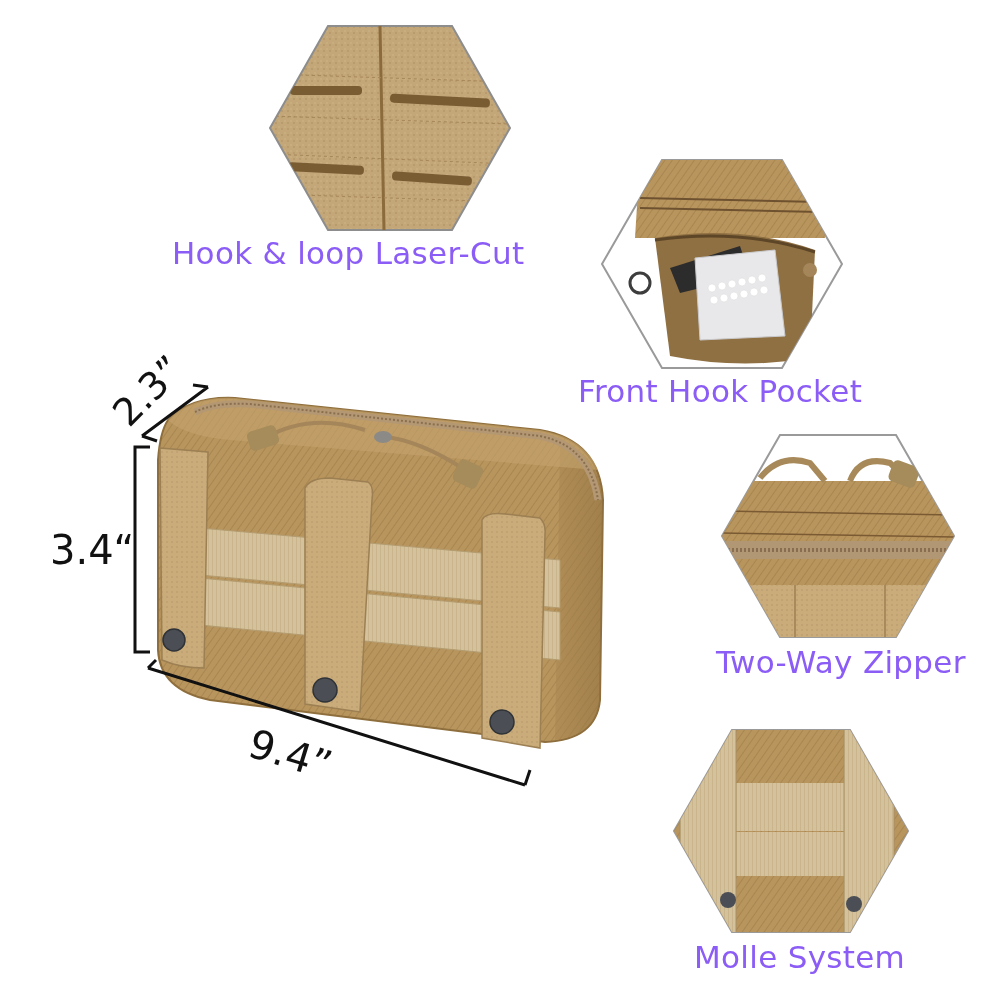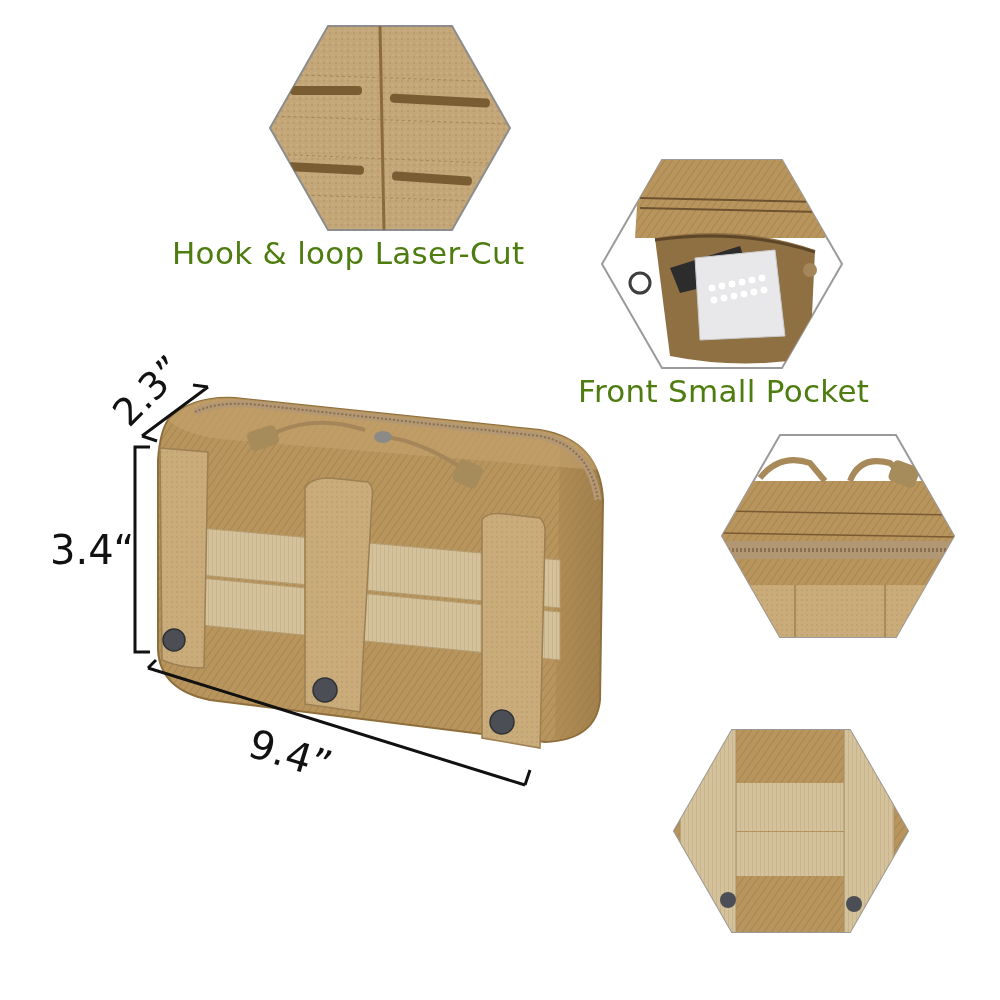--- a/index.html
+++ b/index.html
@@ -1,19 +1,19 @@
 <!DOCTYPE html>
 <html><head>
 <meta charset="utf-8">
 <style>
   html,body{margin:0;padding:0;background:#ffffff;}
   #canvas{position:relative;width:1000px;height:1000px;overflow:hidden;background:#ffffff;font-family:"DejaVu Sans","Liberation Sans",sans-serif;}
   .hex{position:absolute;}
   .hex svg{display:block;}
-  .label{position:absolute;color:#4d7c0f;font-family:"DejaVu Sans",sans-serif;font-size:31px;letter-spacing:0.3px;white-space:nowrap;line-height:1;}
+  .label{position:absolute;color:#8b5cf6;font-family:"DejaVu Sans",sans-serif;font-size:31px;letter-spacing:0.3px;white-space:nowrap;line-height:1;}
   .dim{position:absolute;color:#111111;font-family:"DejaVu Sans",sans-serif;font-size:40px;white-space:nowrap;line-height:1;}
   #pouch{position:absolute;left:0;top:0;}
 </style>
 </head>
 <body>
 
 <div id="canvas">
 
   <svg id="pouch" width="1000" height="1000">
     <defs>
@@ -137,21 +137,21 @@
             <circle cx="124" cy="140" r="4"></circle>
             <circle cx="134" cy="138" r="4"></circle>
             <circle cx="144" cy="136" r="4"></circle>
             <circle cx="154" cy="134" r="4"></circle>
             <circle cx="164" cy="132" r="4"></circle>
         </g>
         <circle cx="210" cy="112" r="7" fill="#a5865a"></circle>
       </g>
     </svg>
   </div>
-  <div class="label" style="left:578px;top:376px;">Front Small Pocket</div>
+  <div class="label" style="left:578px;top:376px;">Front Hook Pocket</div>
 
   <div class="hex" style="left:720px;top:433px;">
     <svg width="236" height="206">
       <defs>
         <clipPath id="hc3">
             <polygon points="60,2 176,2 234,103 176,204 60,204 2,103"></polygon>
           </clipPath>
       </defs>
       <polygon points="60,2 176,2 234,103 176,204 60,204 2,103" fill="#ffffff" stroke="#9a9a9a" stroke-width="2"></polygon>
       <g clip-path="url(#hc3)">
@@ -161,38 +161,40 @@
         <rect x="170" y="30" width="28" height="22" rx="5" fill="#a58c5a" transform="rotate(20 184 41)"></rect>
         <path d="M0 78 L236 82" stroke="#7a5a33" stroke-width="1.5"></path>
         <path d="M0 100 L236 104" stroke="#7a5a33" stroke-width="1.5"></path>
         <rect x="0" y="108" width="236" height="18" fill="#b29775"></rect>
         <path d="M0 117 L236 117" stroke="#8a6e50" stroke-width="4" stroke-dasharray="2 2"></path>
         <rect x="0" y="152" width="236" height="60" fill="url(#velcro)"></rect>
         <path d="M75 152 L75 210 M165 152 L165 210" stroke="#9c7f52" stroke-width="1.5"></path>
       </g>
     </svg>
   </div>
+  <div class="label" style="left:716px;top:647px;">Two-Way Zipper</div>
 
   <div class="hex" style="left:672px;top:728px;">
     <svg width="238" height="206">
       <defs>
         <clipPath id="hc4">
             <polygon points="60,2 178,2 236,103 178,204 60,204 2,103"></polygon>
           </clipPath>
       </defs>
       <polygon points="60,2 178,2 236,103 178,204 60,204 2,103" fill="#ffffff" stroke="#9a9a9a" stroke-width="2"></polygon>
       <g clip-path="url(#hc4)">
         <rect x="0" y="0" width="238" height="206" fill="url(#twill)"></rect>
         <rect x="60" y="55" width="120" height="48" fill="url(#web)"></rect>
         <rect x="60" y="104" width="120" height="44" fill="url(#web)"></rect>
         <rect x="8" y="0" width="56" height="206" fill="url(#web)" stroke="#a89066" stroke-width="1"></rect>
         <rect x="172" y="0" width="50" height="206" fill="url(#web)" stroke="#a89066" stroke-width="1"></rect>
         <circle cx="56" cy="172" r="8" fill="#4b4f55"></circle>
         <circle cx="182" cy="176" r="8" fill="#4b4f55"></circle>
       </g>
     </svg>
   </div>
+  <div class="label" style="left:694px;top:942px;">Molle System</div>
 
   <div class="dim" style="left:108px;top:372px;transform:rotate(-45deg);transform-origin:center;font-size:38px;">2.3”</div>
   <div class="dim" style="left:50px;top:530px;">3.4“</div>
   <div class="dim" style="left:250px;top:722px;transform:rotate(17deg);transform-origin:left center;">9.4”</div>
 
 </div>
 
 </body></html>

